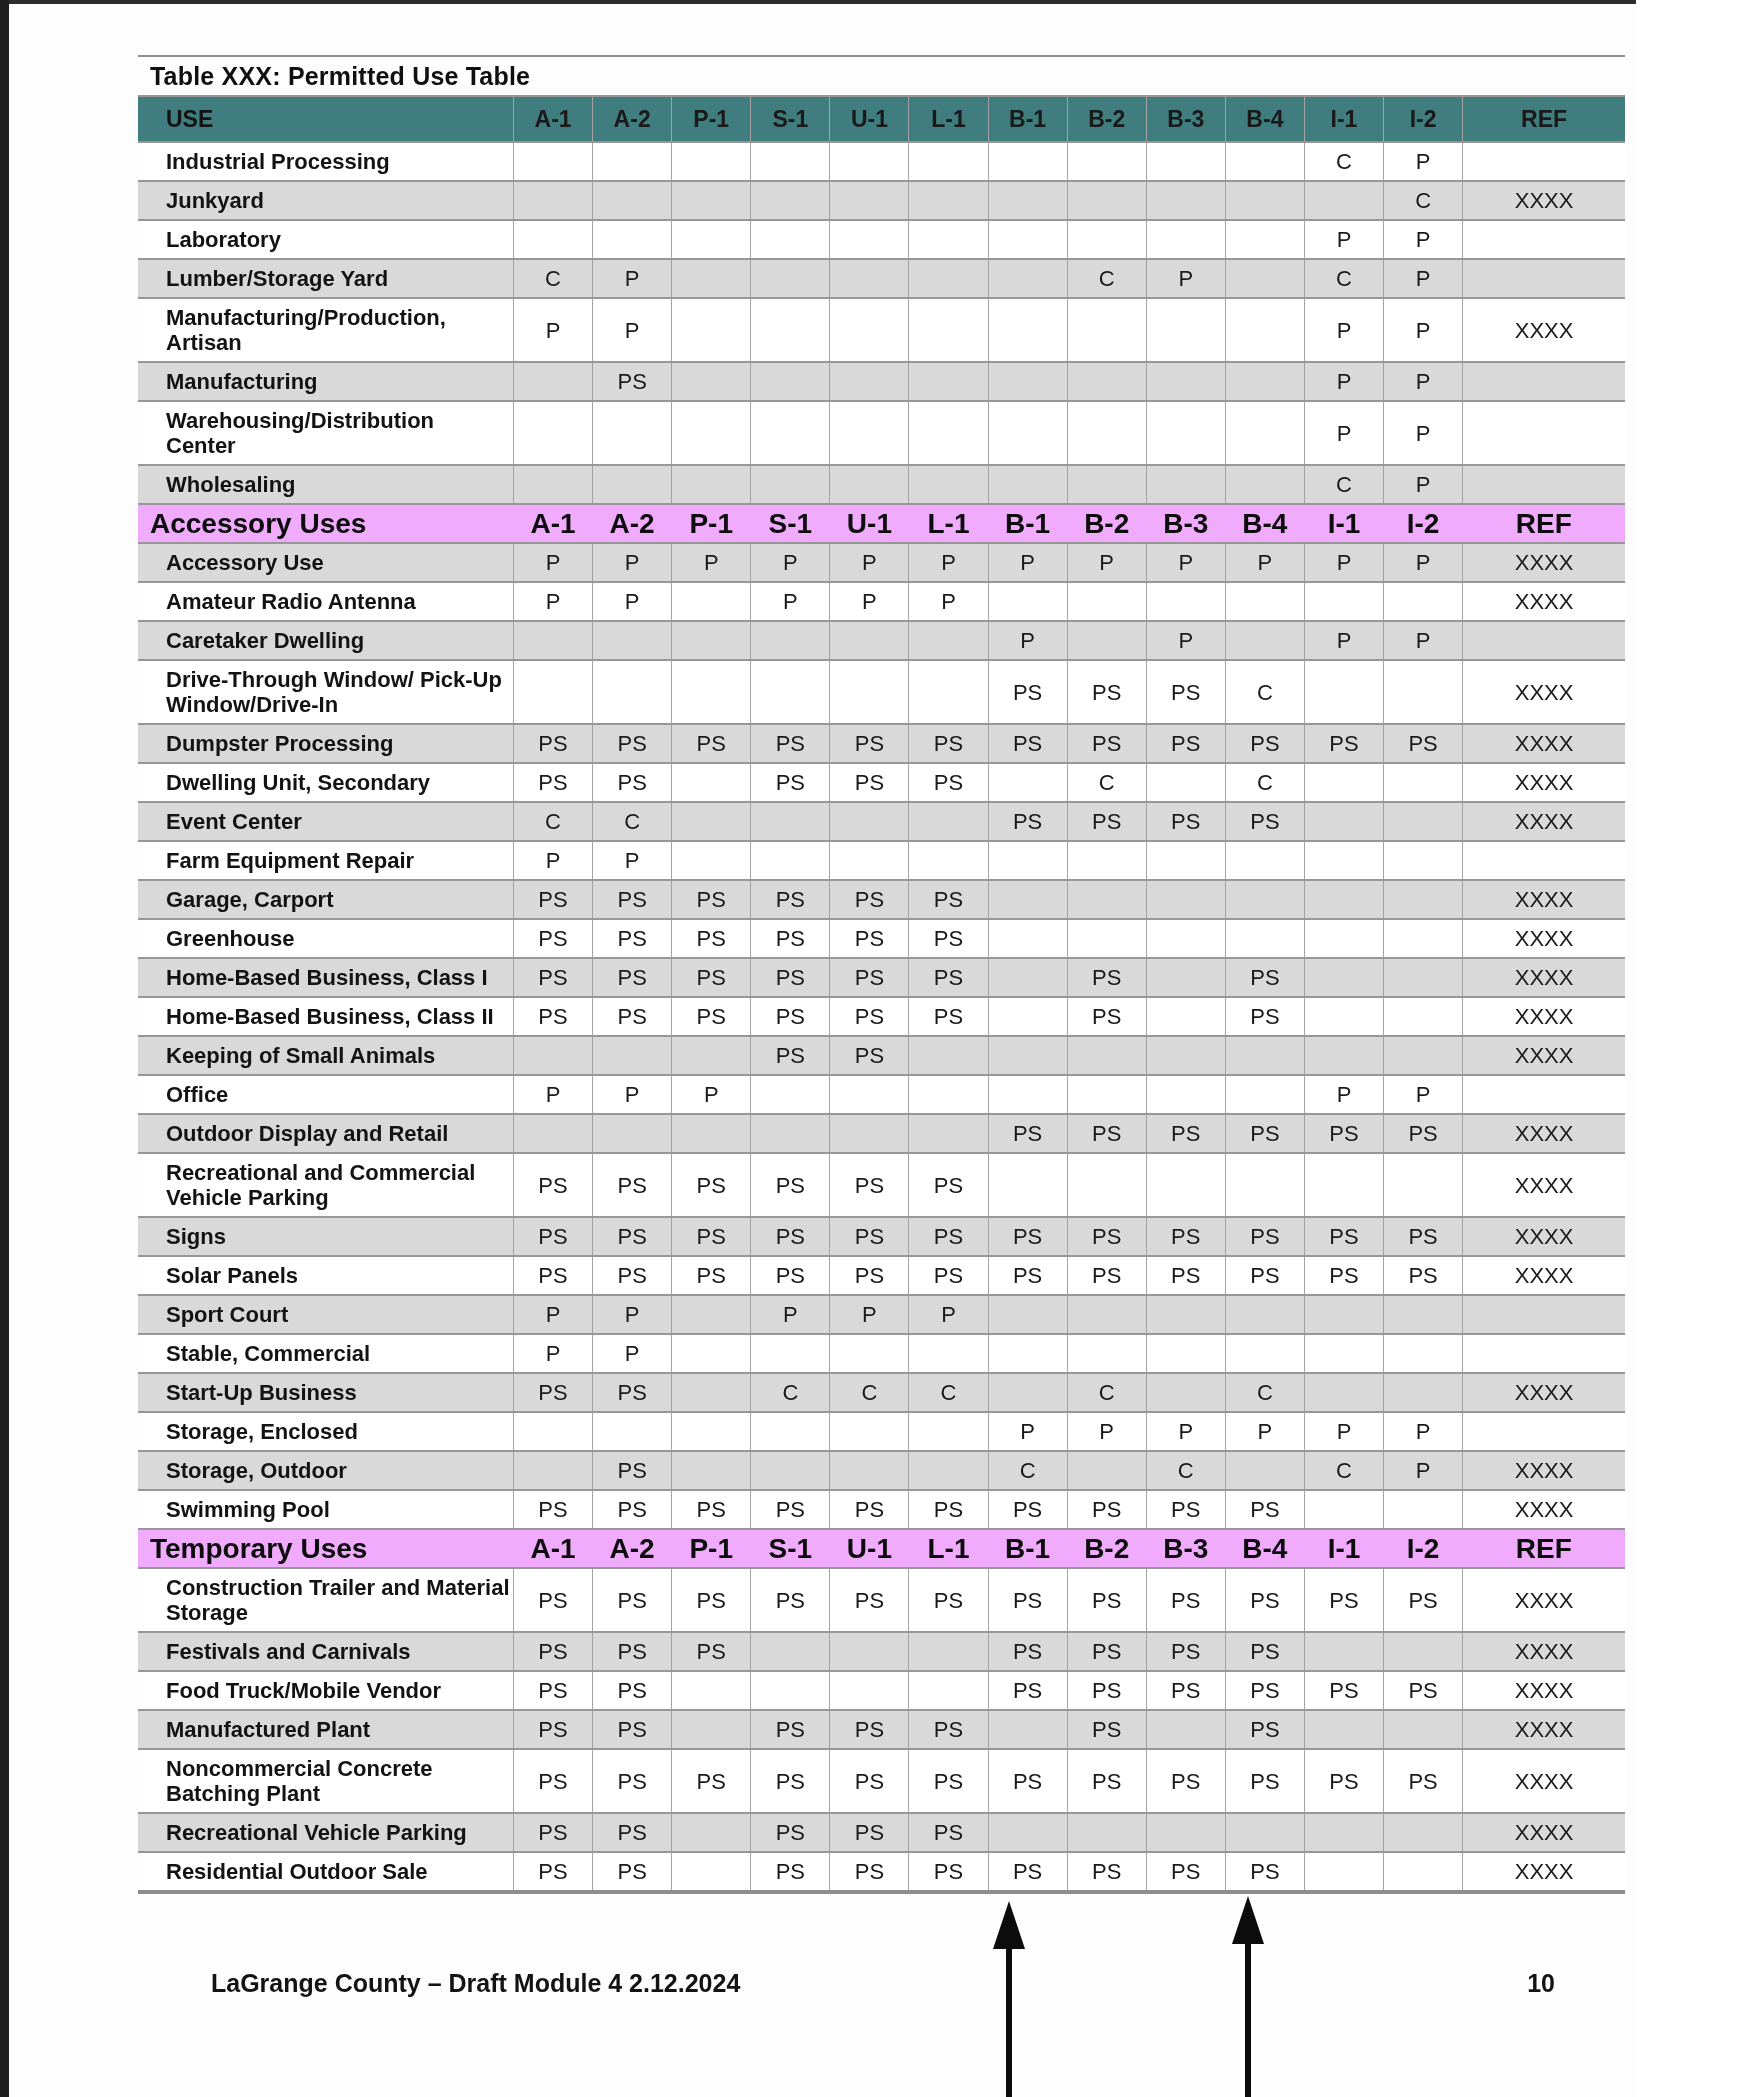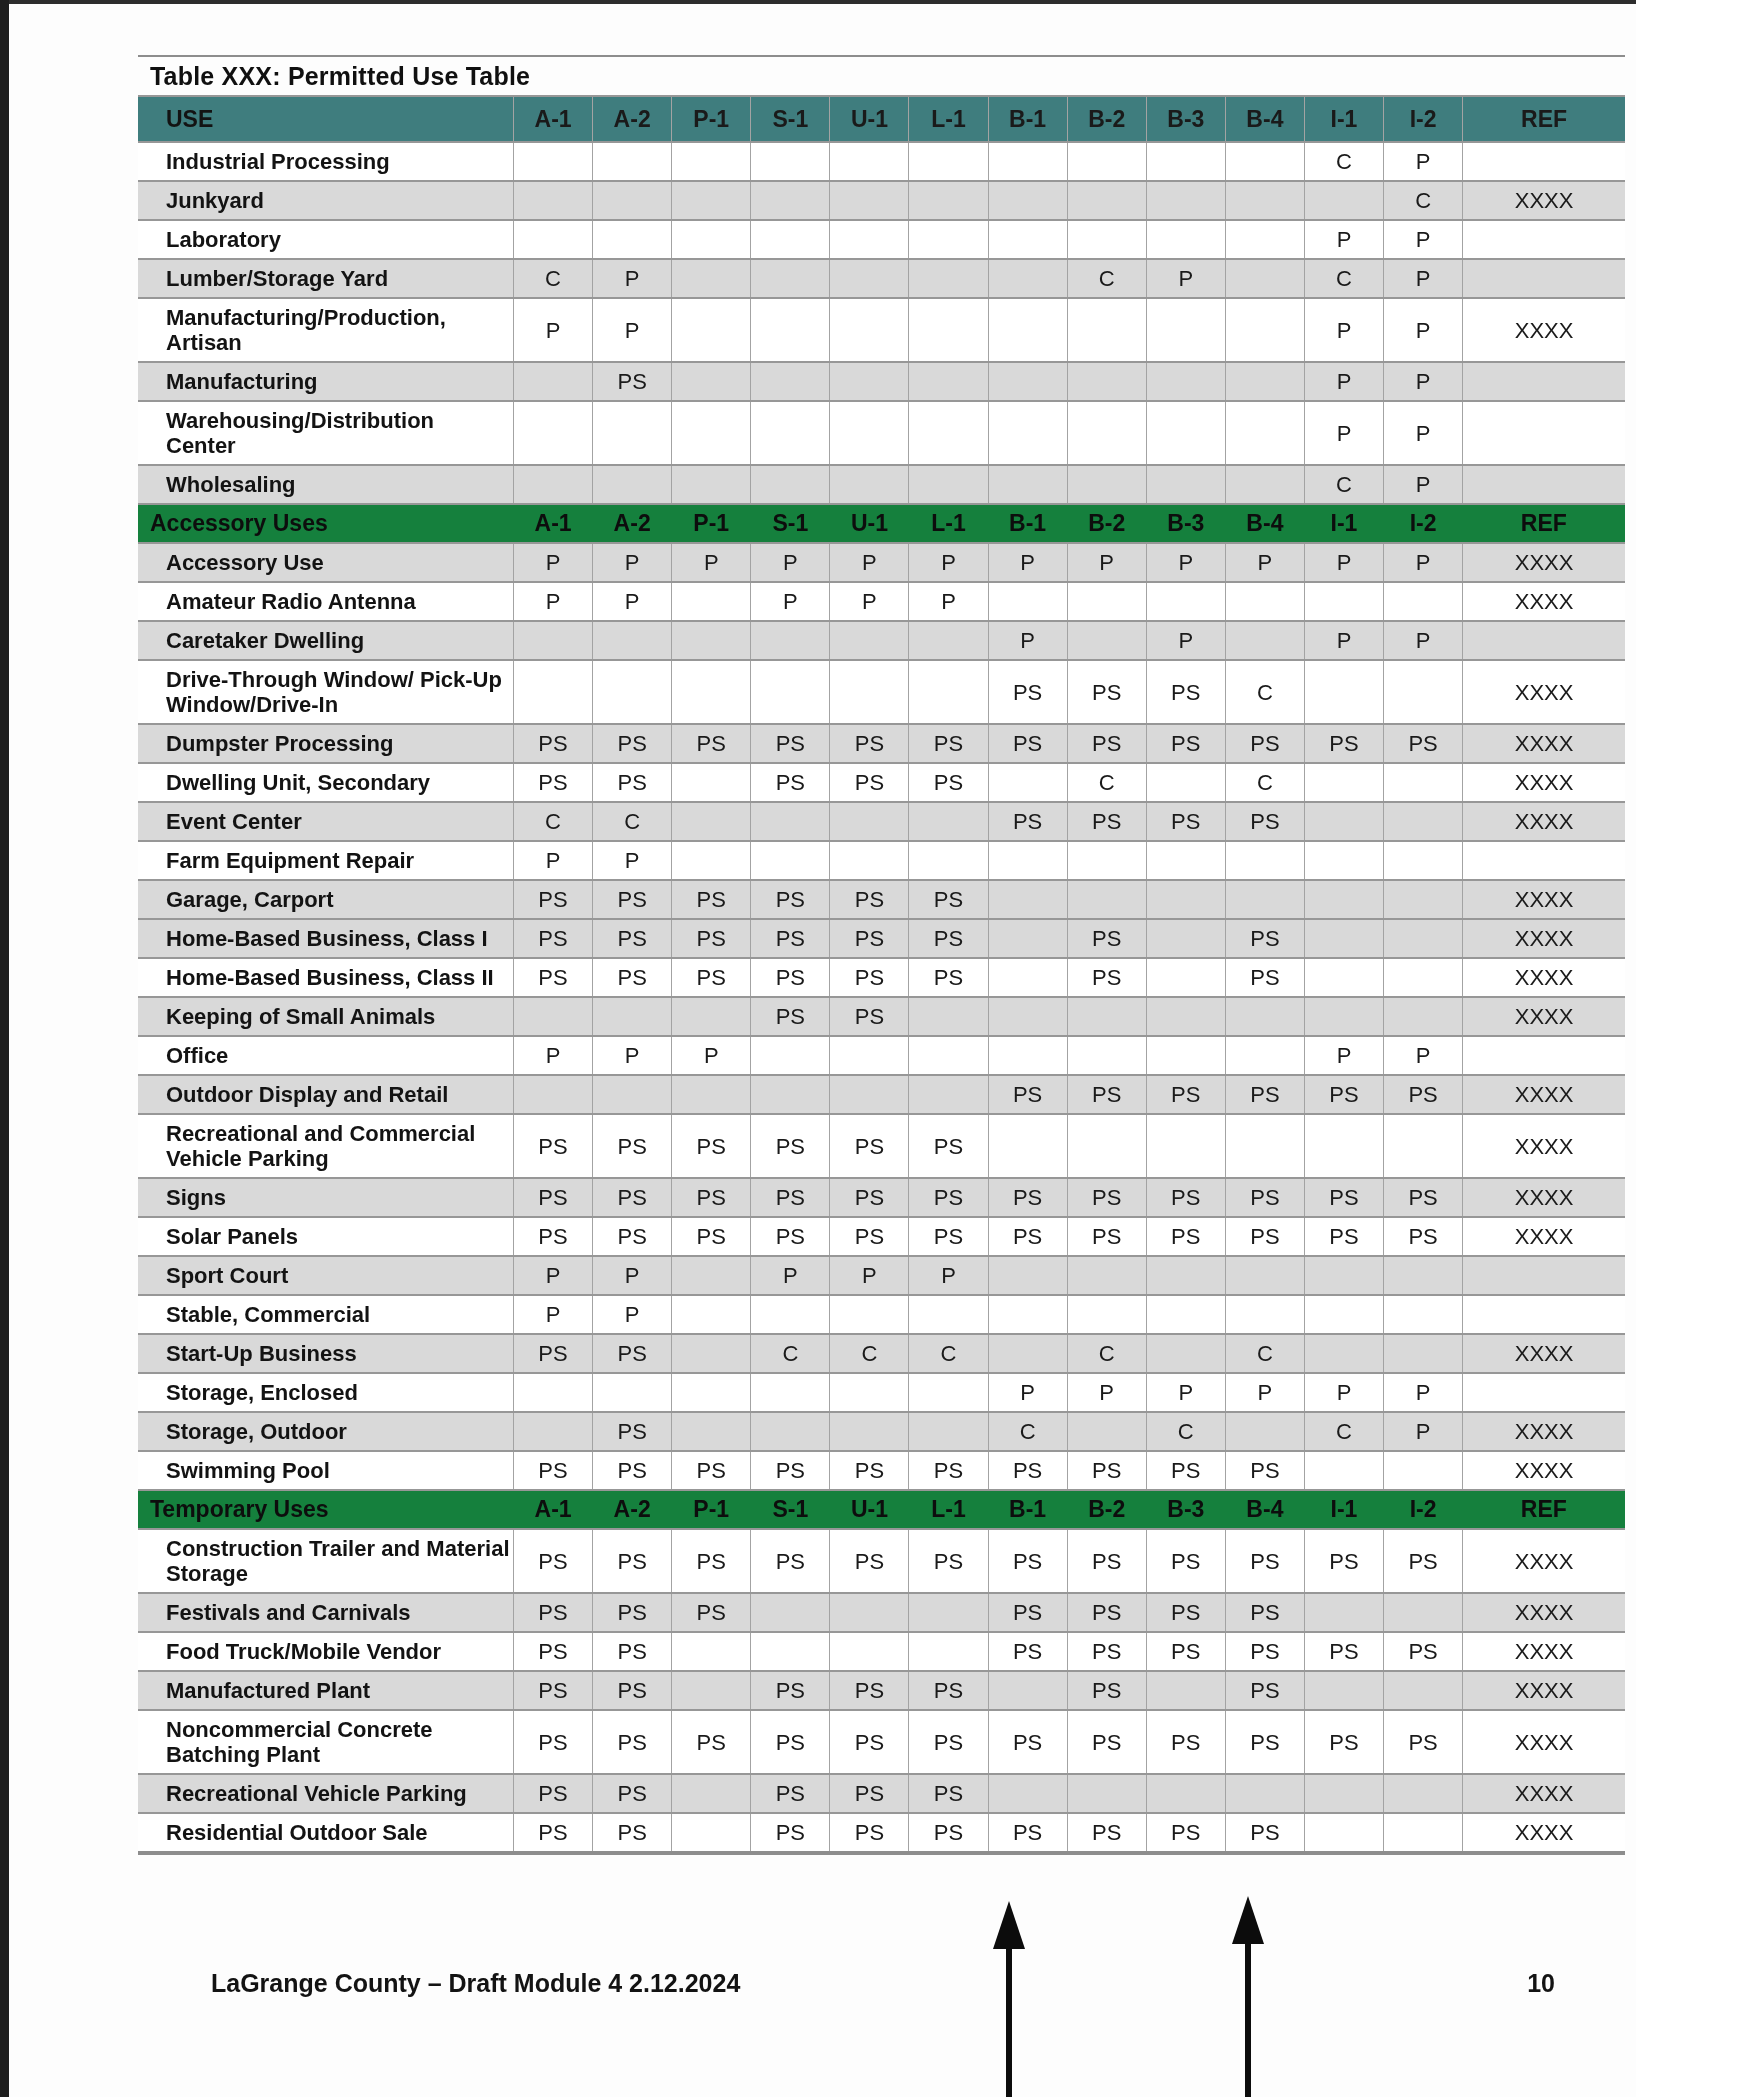--- a/index.html
+++ b/index.html
@@ -42,22 +42,22 @@
   tbody.body tr{border-top:2.6px solid #979797;}
   tbody.body tr:last-child{border-bottom:4.3px solid #8d8d8d;}
   tbody.body td{border-left:1.7px solid #a3a3a3;color:#1a1a1a;}
   tbody.body td.use{
     text-align:left;padding-left:28px;font-weight:bold;
     border-left:none;color:#131313;
   }
   tbody.body tr.gray td{background:#d9d9d9;}
   tbody.body tr.white td{background:#ffffff;}
   tbody.body tr.sub td{
-    background:#15803d;color:#0d0d0d;
-    font-weight:bold;border-left:none;font-size:23px;
+    background:#f0abfc;color:#0d0d0d;
+    font-weight:bold;border-left:none;font-size:28px;
   }
   tbody.body tr.sub td.use{padding-left:12px;}
 
   
   .arrow{position:absolute;width:37px;}
   .arrow .head{
     width:0;height:0;margin:0 auto;
     border-left:16px solid transparent;
     border-right:16px solid transparent;
     border-bottom:48px solid #0c0c0c;
@@ -399,20 +399,36 @@
             <td>PS</td>
             <td>PS</td>
             <td></td>
             <td></td>
             <td></td>
             <td></td>
             <td></td>
             <td></td>
             <td>XXXX</td>
           </tr>
+          <tr class="white">
+            <td class="use">Greenhouse</td>
+            <td>PS</td>
+            <td>PS</td>
+            <td>PS</td>
+            <td>PS</td>
+            <td>PS</td>
+            <td>PS</td>
+            <td></td>
+            <td></td>
+            <td></td>
+            <td></td>
+            <td></td>
+            <td></td>
+            <td>XXXX</td>
+          </tr>
           <tr class="gray">
             <td class="use">Home-Based Business, Class I</td>
             <td>PS</td>
             <td>PS</td>
             <td>PS</td>
             <td>PS</td>
             <td>PS</td>
             <td>PS</td>
             <td></td>
             <td>PS</td>

